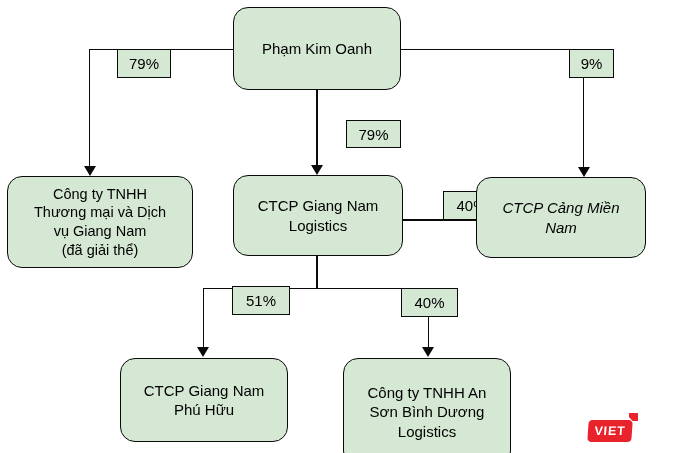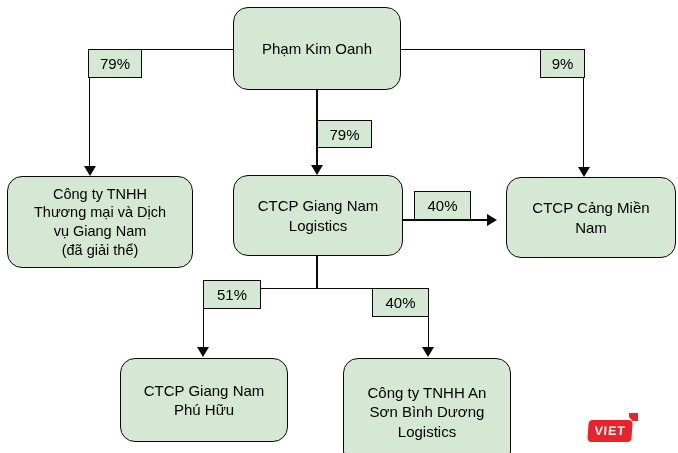--- a/index.html
+++ b/index.html
@@ -28,49 +28,50 @@
     padding: 4px 22px;
   }
   .pct {
     position: absolute;
     background: #d5e8d4;
     border: 1.4px solid #0a0a0a;
     display: flex;
     align-items: center;
     justify-content: center;
     font-size: 15px;
+    margin-left: 29px;
   }
   .line { position: absolute; background: #0a0a0a; }
   .arrow-down {
     position: absolute; width: 0; height: 0;
     border-left: 6px solid transparent;
     border-right: 6px solid transparent;
     border-top: 10px solid #0a0a0a;
   }
   .arrow-right {
     position: absolute; width: 0; height: 0;
     border-top: 6px solid transparent;
     border-bottom: 6px solid transparent;
     border-left: 10px solid #0a0a0a;
   }
 
   
   .n-top    { left: 233px; top: 7px;   width: 168px; height: 83px; }
   .n-left   { left: 7px;   top: 176px; width: 186px; height: 92px; font-size: 14.5px; }
   .n-center { left: 233px; top: 175px; width: 170px; height: 81px; }
-  .n-right  { left: 506px; top: 177px; width: 170px; height: 81px; }
+  .n-right  { left: 476px; top: 177px; width: 170px; height: 81px; font-style: italic; }
   .n-bl     { left: 120px; top: 358px; width: 168px; height: 84px; }
   .n-br     { left: 343px; top: 358px; width: 168px; height: 108px; }
 
   
   .p-left79 { left: 88px;  top: 49px;  width: 54px; height: 29px; }
   .p-mid79  { left: 317px; top: 120px; width: 55px; height: 28px; }
   .p-9      { left: 540px; top: 49px;  width: 45px; height: 29px; }
   .p-40r    { left: 414px; top: 191px; width: 57px; height: 29px; }
-  .p-51     { left: 203px; top: 280px; width: 58px; height: 29px; }
+  .p-51     { left: 203px; top: 286px; width: 58px; height: 29px; }
   .p-40b    { left: 372px; top: 288px; width: 57px; height: 29px; }
 
   
   .l-top-left-h   { left: 89px;    top: 48.5px;  width: 144px; height: 1.5px; }
   .l-left-v       { left: 88.5px;  top: 48.5px;  width: 1.5px; height: 118px; }
   .a-left         { left: 83.5px;  top: 166px; }
   .l-mid-v        { left: 316.2px; top: 90px;    width: 1.5px; height: 76px; }
   .a-mid          { left: 311px;   top: 165px; }
   .l-top-right-h  { left: 401px;   top: 48.5px;  width: 183px;  height: 1.5px; }
   .l-right-v      { left: 582.5px; top: 48.5px;  width: 1.5px;  height: 119px; }

